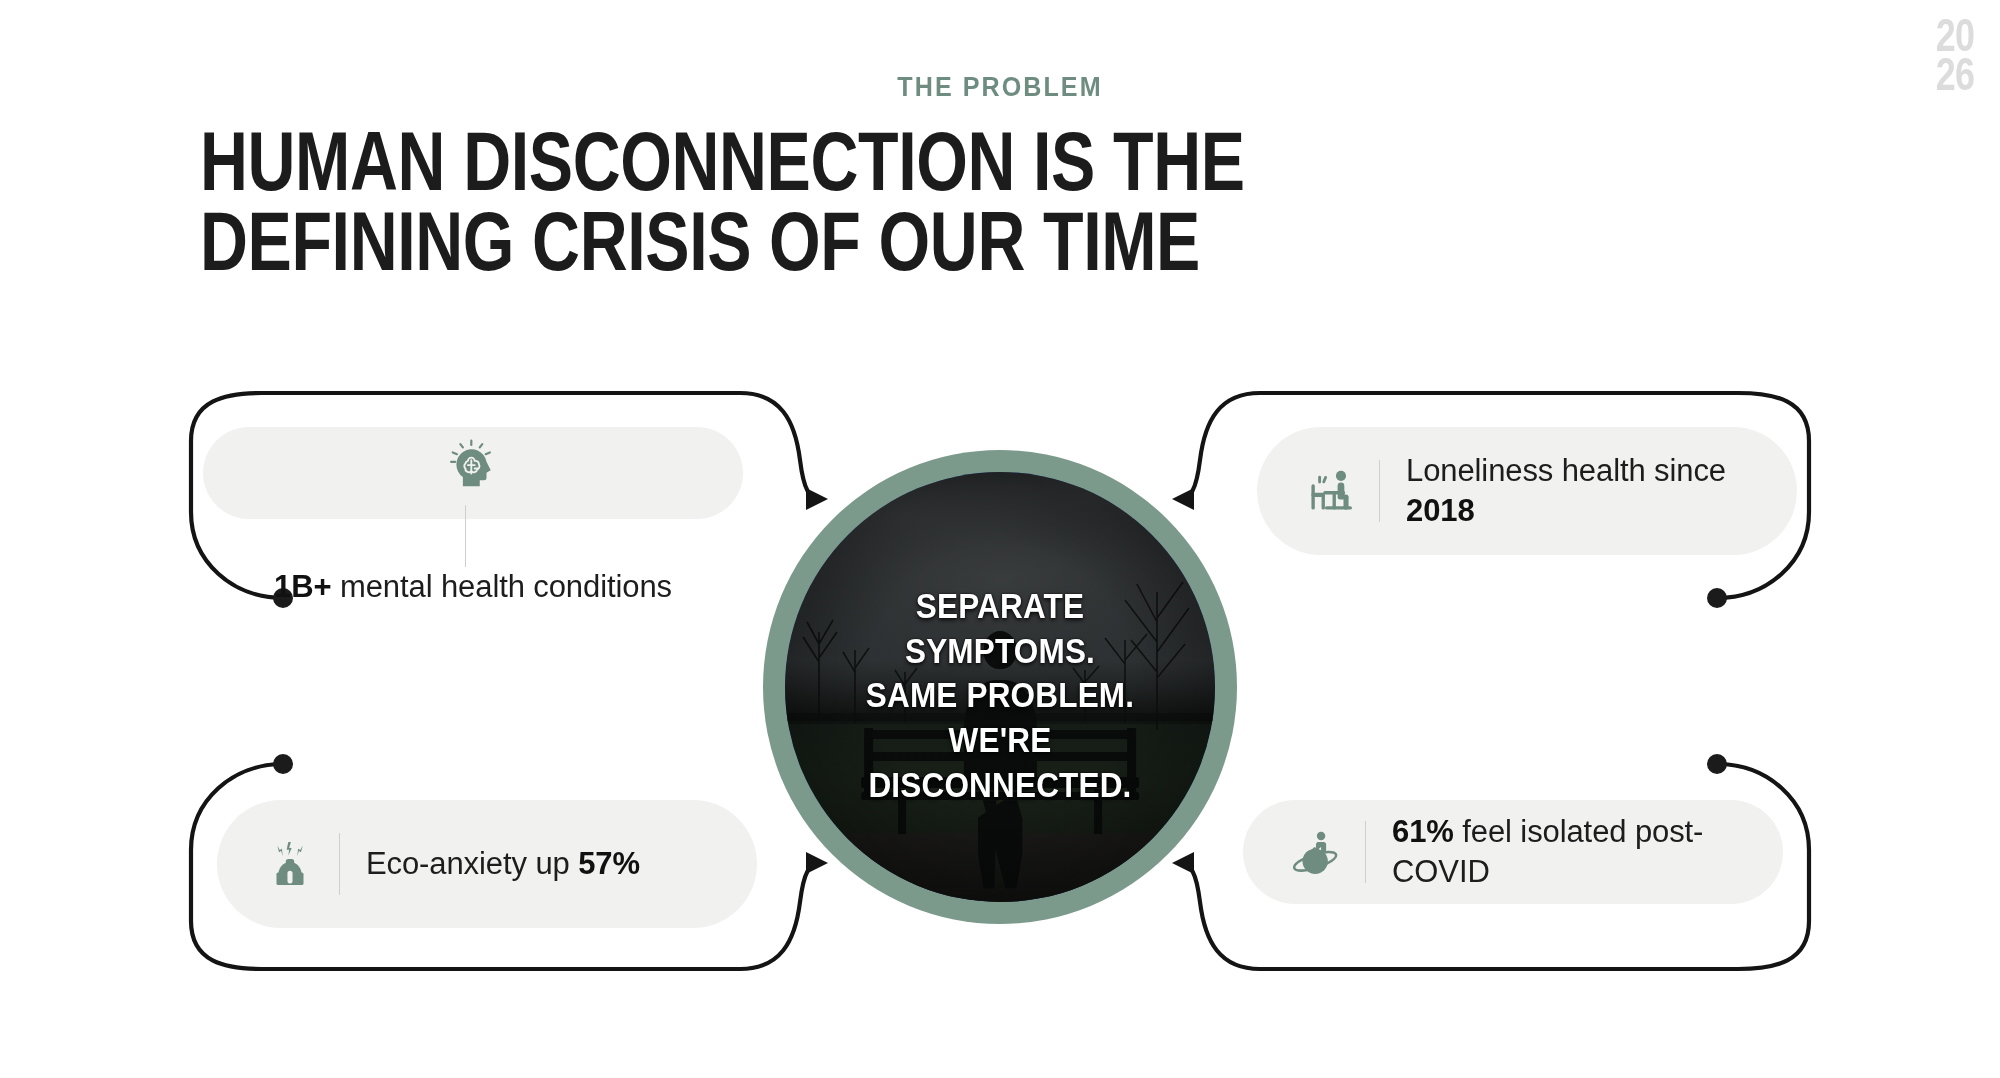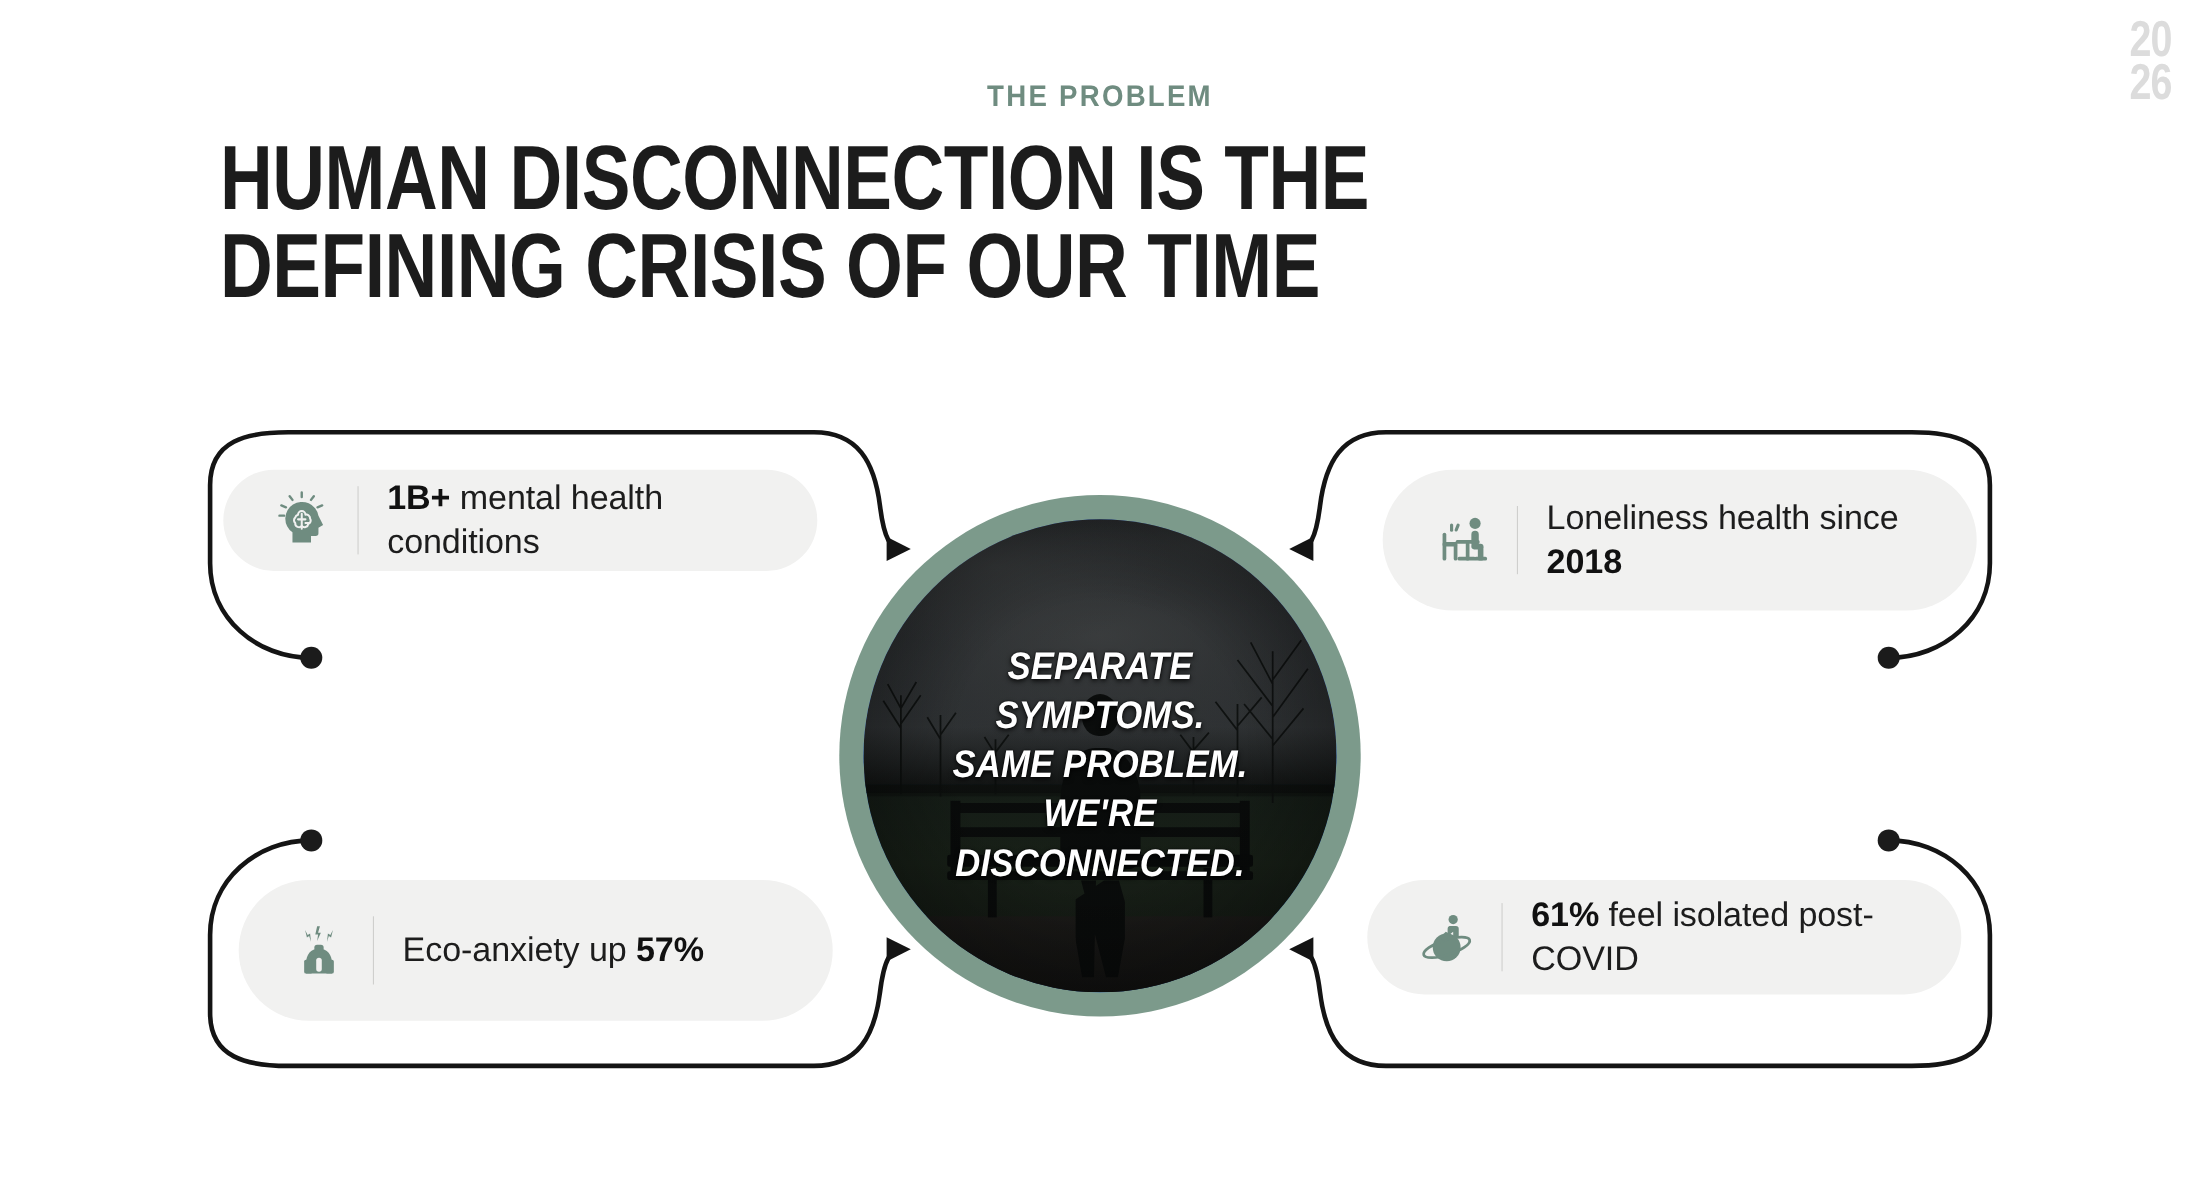--- a/index.html
+++ b/index.html
@@ -54,21 +54,20 @@
   .ring{
     position:absolute; inset:0;
     border-radius:50%;
     background:#7c9a8b;
   }
   .photo{
     position:absolute; inset:22px;
     border-radius:50%;
     overflow:hidden;
     background:#3b82f6;
-    font-style:italic;
   }
   
   .sky{
     position:absolute; left:0; top:0; width:100%; height:56%;
     background:
       radial-gradient(ellipse 60% 50% at 28% 18%, #55585a 0%, rgba(60,62,64,0) 62%),
       radial-gradient(ellipse 55% 40% at 72% 10%, #4b4e50 0%, rgba(60,62,64,0) 66%),
       radial-gradient(ellipse 80% 60% at 50% 44%, #5e6163 0%, rgba(40,42,44,0) 70%),
       linear-gradient(#33363a, #3f4347 48%, #54585b 100%);
   }
@@ -176,21 +175,21 @@
     background:#cfcfcd;
     margin:0 26px 0 10px;
   }
   .card .txt{
     font-size:31px; line-height:1.30;
     color:#1d1d1d; font-weight:400;
     letter-spacing:-0.1px;
   }
   .card .txt b{ font-weight:700; color:#111; }
 
-  #card-tl{ left:203px; top:427px; width:540px; height:92px; }
+  #card-tl{ left:203px; top:427px; width:540px; height:92px;flex-direction:column; }
   #card-tr{ left:1257px; top:427px; width:540px; height:128px; }
   #card-bl{ left:217px; top:800px; width:540px; height:128px; }
   #card-br{ left:1243px; top:800px; width:540px; height:104px; }
 
   #card-br .txt, #card-tr .txt{ }
 
   .ico svg{ width:54px; height:54px; display:block; }
 </style>
 </head>
 <body>

